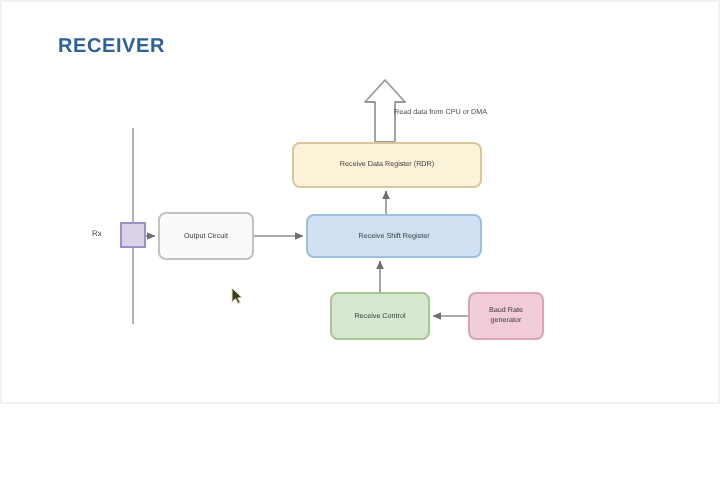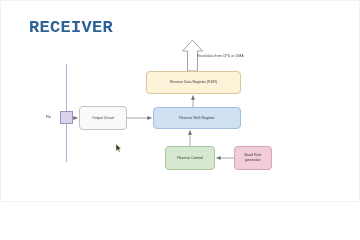--- a/index.html
+++ b/index.html
@@ -16,25 +16,25 @@
     height: 202px;
     background: #ffffff;
     overflow: hidden;
     box-sizing: border-box;
     border: 1px solid #f2f2f2;
   }
   .slide-title {
     position: absolute;
     left: 28px;
     top: 17px;
-    font-size: 17px;
+    font-size: 10px;
     font-weight: bold;
     letter-spacing: 0.3px;
     color: #2e6195;
-    font-family: Liberation Mono, monospace;
+    font-family: Liberation Sans, sans-serif;
     white-space: nowrap;
   }
 
   
   .diagram {
     position: absolute;
     left: 0;
     top: 0;
     width: 360px;
     height: 202px;

